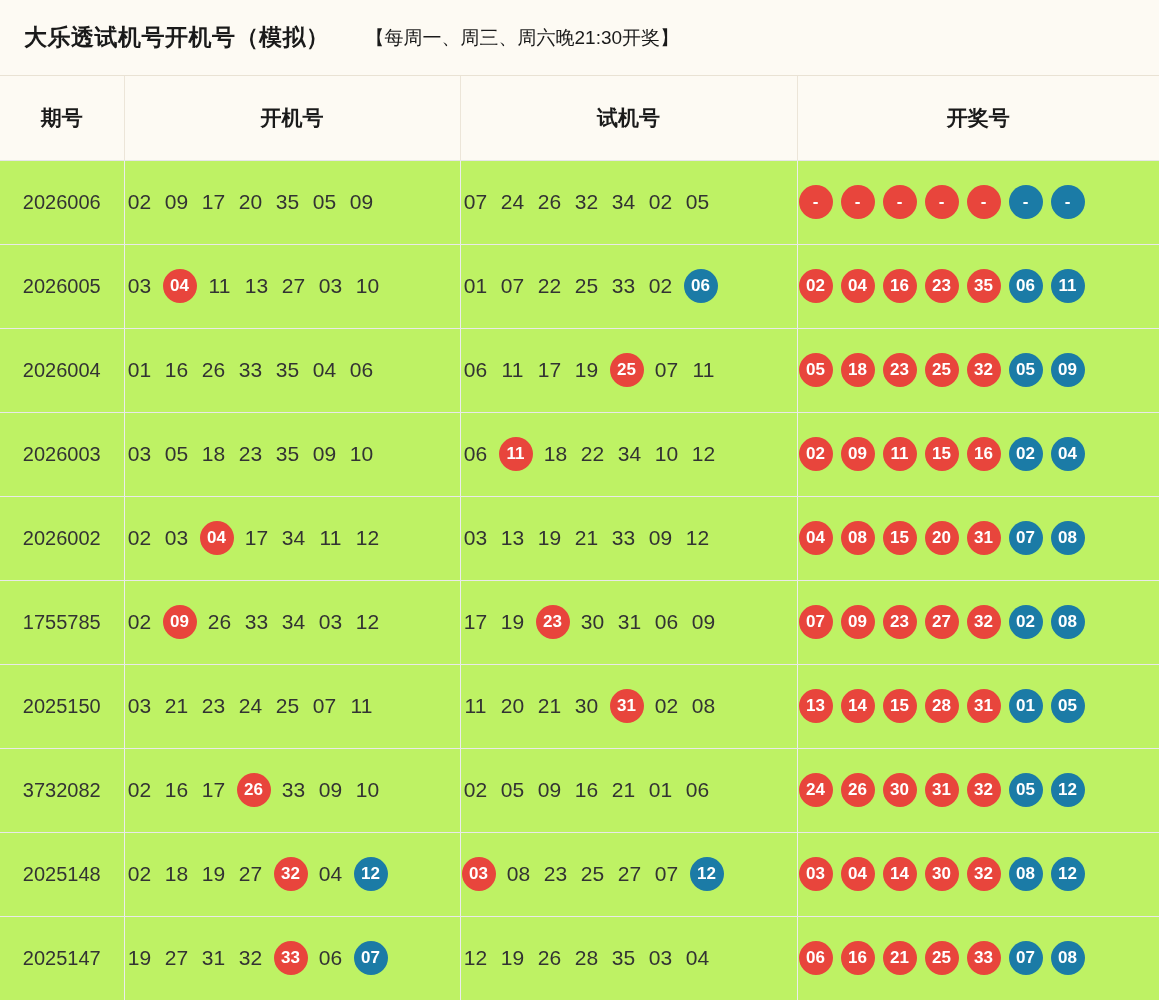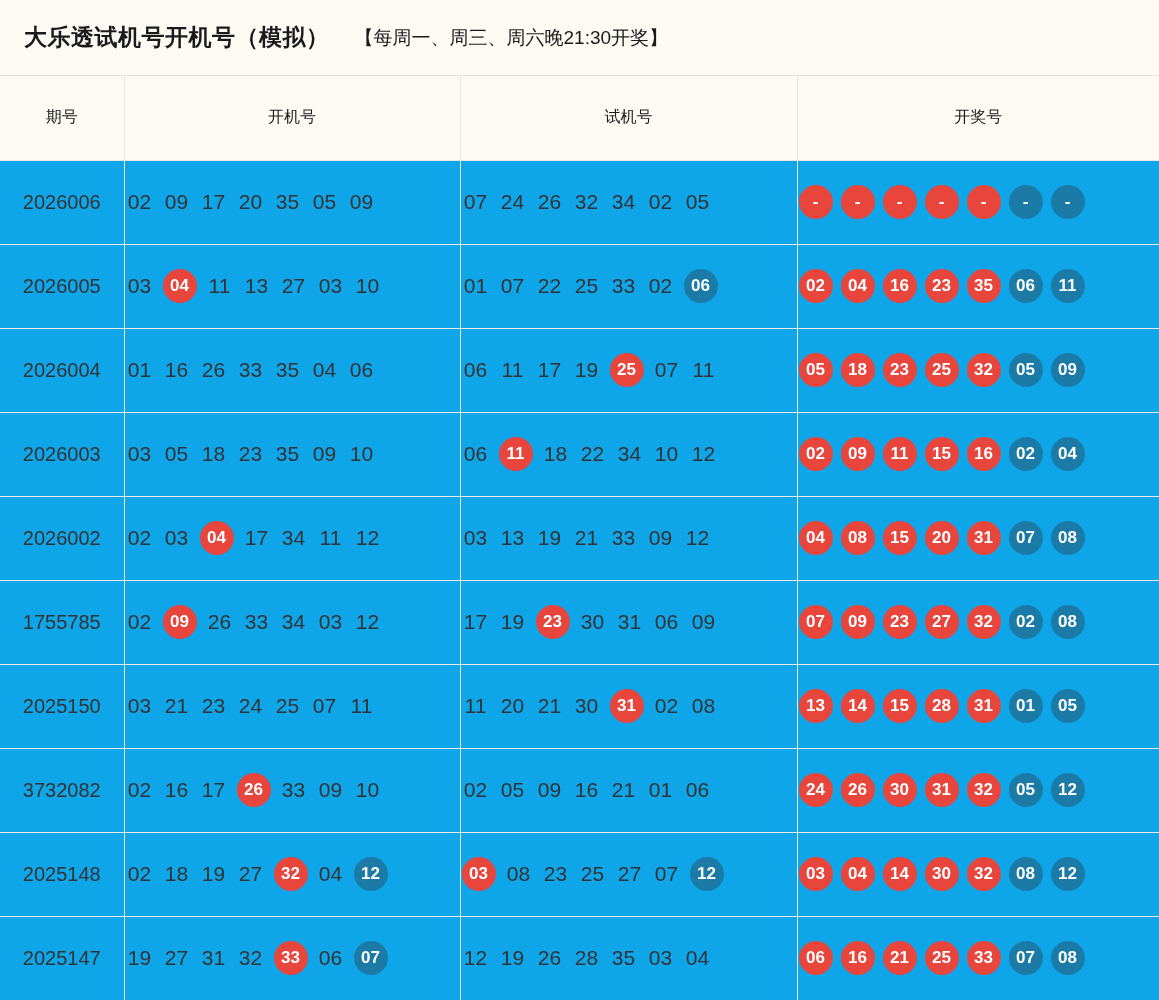--- a/index.html
+++ b/index.html
@@ -5,21 +5,21 @@
   * { box-sizing: border-box; }
   html, body {
     margin: 0; padding: 0;
     width: 1159px;
     background: #ffffff;
     font-family: "Liberation Sans", "DejaVu Sans", sans-serif;
   }
   .page {
     width: 1159px;
     min-height: 1000px;
-    background: #0ea5e9;
+    background: #bef264;
     position: relative;
   }
 
   
   .header {
     height: 76px;
     background: #fdfaf3;
     display: flex;
     align-items: center;
     padding: 0 14px 0 24px;
@@ -28,21 +28,21 @@
   .header-title {
     font-size: 23px;
     font-weight: bold;
     color: #1a1a1a;
     white-space: nowrap;
     letter-spacing: 0.5px;
   }
   .header-sub {
     font-size: 19px;
     color: #1a1a1a;
-    margin-left: 25px;
+    margin-left: 36px;
     white-space: nowrap;
   }
   .header-btn {
     margin-left: auto;
     background: #d9352c;
     color: #fff;
     font-size: 18px;
     border: none;
     border-radius: 5px;
     padding: 0 18px;
@@ -54,22 +54,22 @@
   }
 
   
   table.lottery {
     width: 1159px;
     border-collapse: collapse;
     table-layout: fixed;
   }
   table.lottery thead th {
     background: #fdfaf3;
-    font-size: 16px;
-    font-weight: normal;
+    font-size: 21px;
+    font-weight: bold;
     color: #1a1a1a;
     height: 84px;
     border-bottom: 1px solid #e6e6e6;
     border-right: 1px solid #ece5d8;
     text-align: center;
   }
   table.lottery thead th:last-child { border-right: none; }
 
   col.c-issue  { width: 124px; }
   col.c-open   { width: 336px; }

